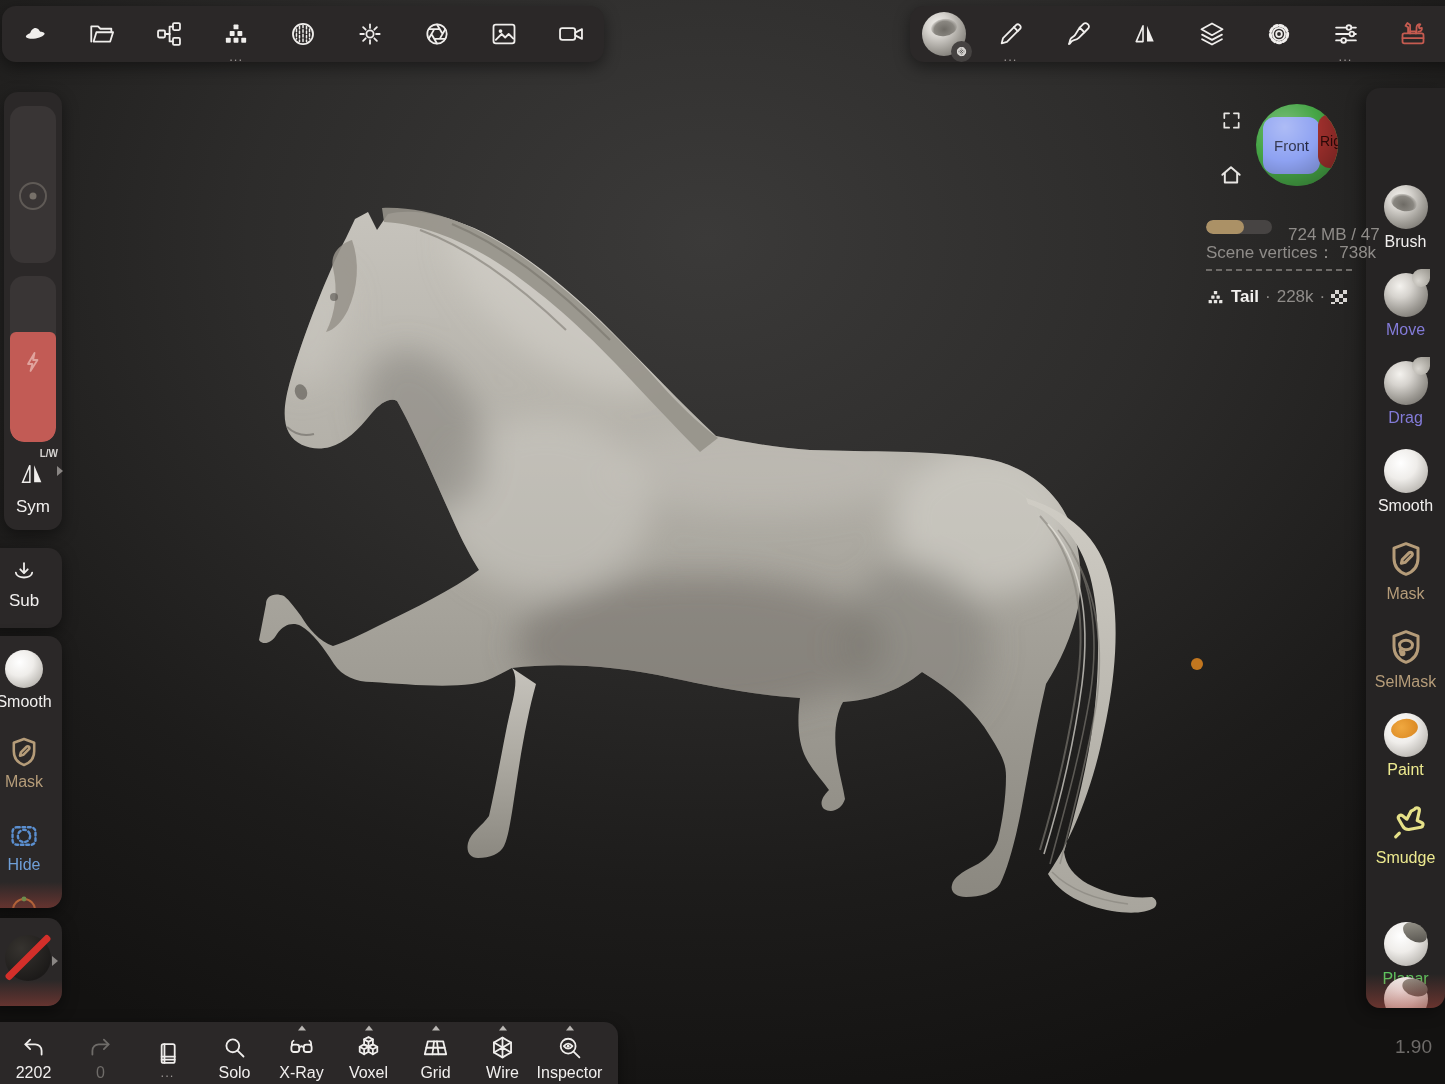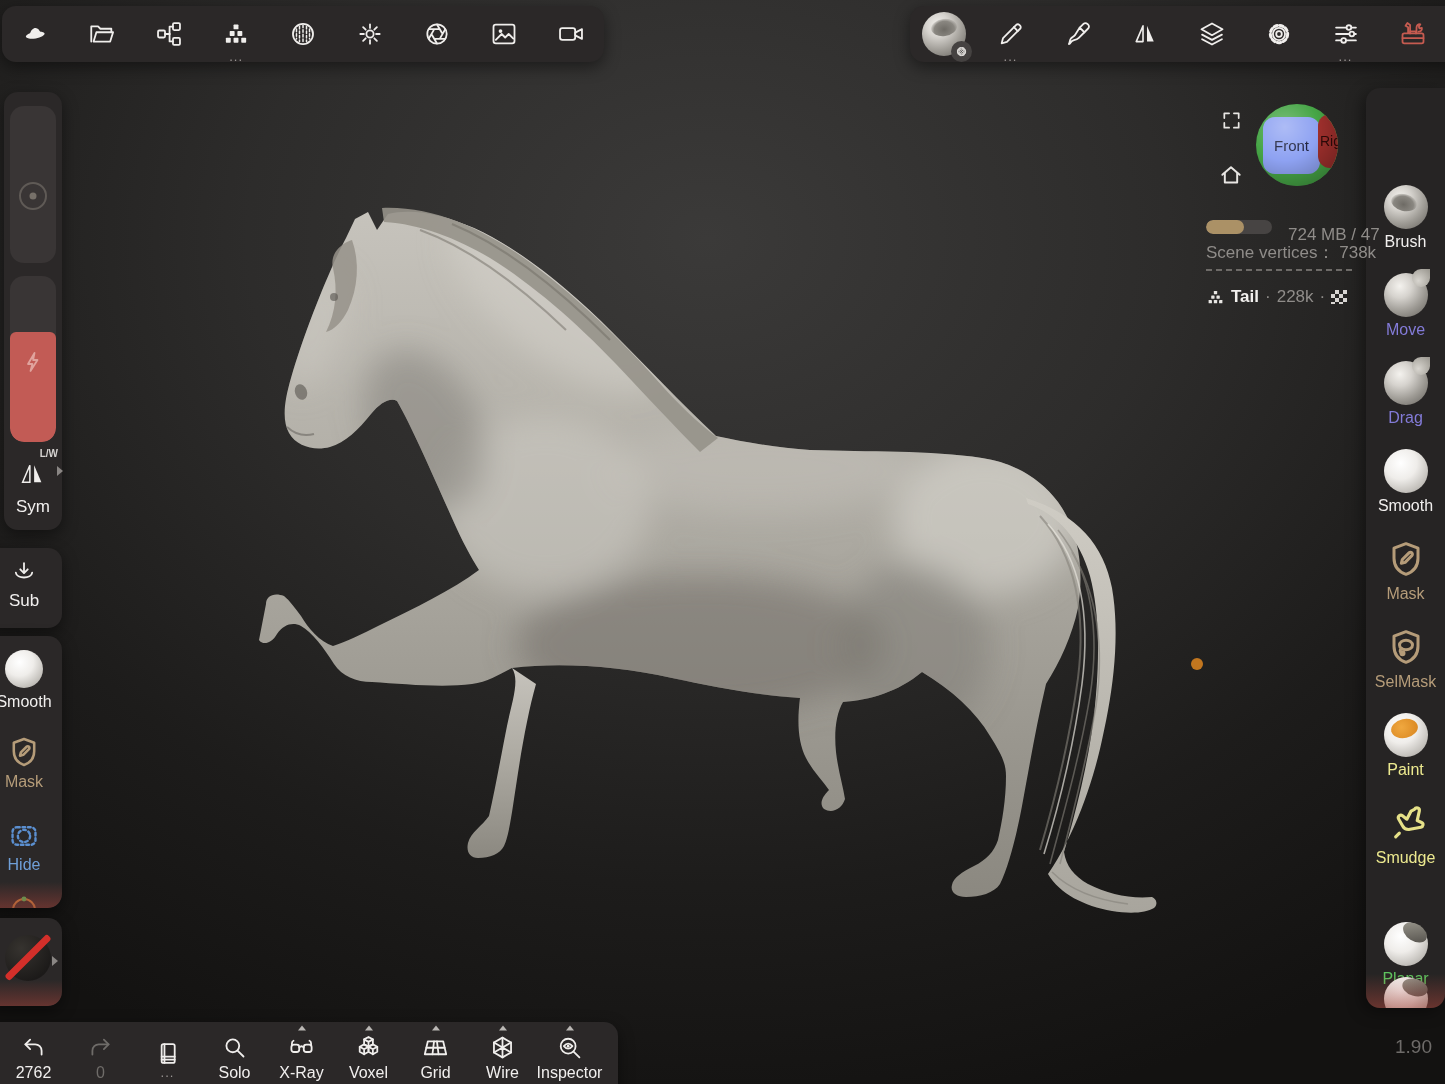--- a/index.html
+++ b/index.html
@@ -491,21 +491,21 @@
     <span>·</span>
     <span class="checker"></span>
   </div>
 
   <div class="panel" id="bar-bottom">
     <div class="bbar-item">
       <svg class="icn stroke" width="27" height="27" viewBox="0 0 24 24">
         <path d="M9 5L4.8 9.2l4.2 4.2"></path>
           <path d="M4.8 9.2h8.7a5.7 5.7 0 015.7 5.7v3.3"></path>
       </svg>
-      <span class="lbl">2762</span>
+      <span class="lbl">2202</span>
     </div>
     <div class="bbar-item">
       <svg class="icn stroke muted" width="27" height="27" viewBox="0 0 24 24">
         <path d="M15 5l4.2 4.2-4.2 4.2"></path>
           <path d="M19.2 9.2h-8.7a5.7 5.7 0 00-5.7 5.7v3.3"></path>
       </svg>
       <span class="lbl muted">0</span>
     </div>
     <div class="bbar-item">
       <svg class="icn stroke" width="27" height="27" viewBox="0 0 24 24">

